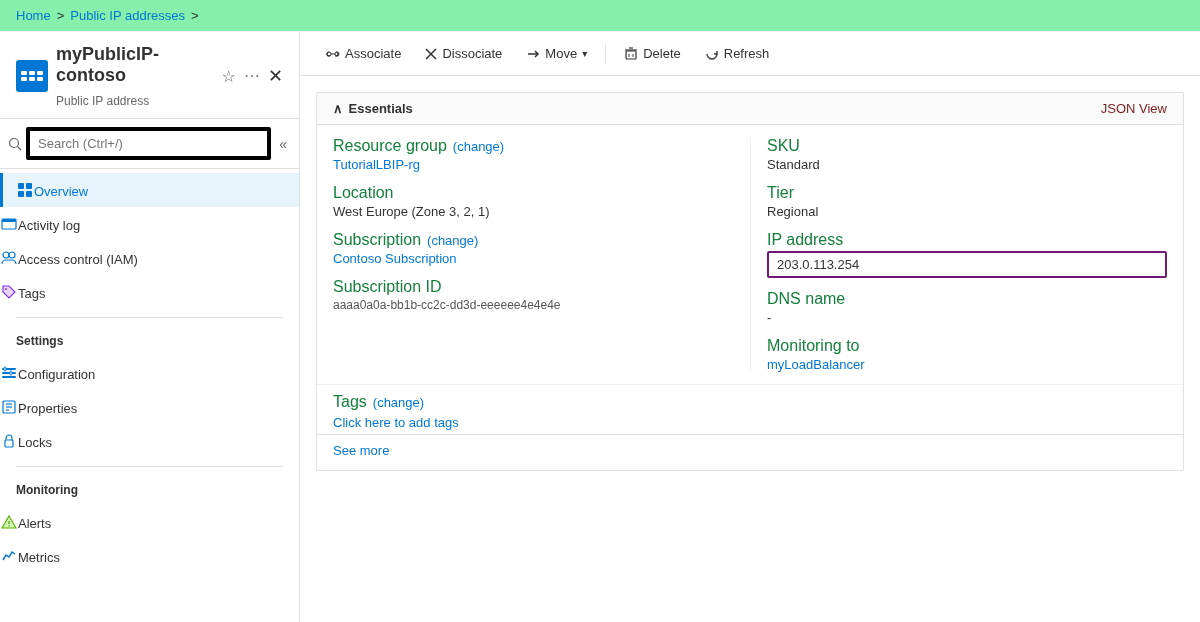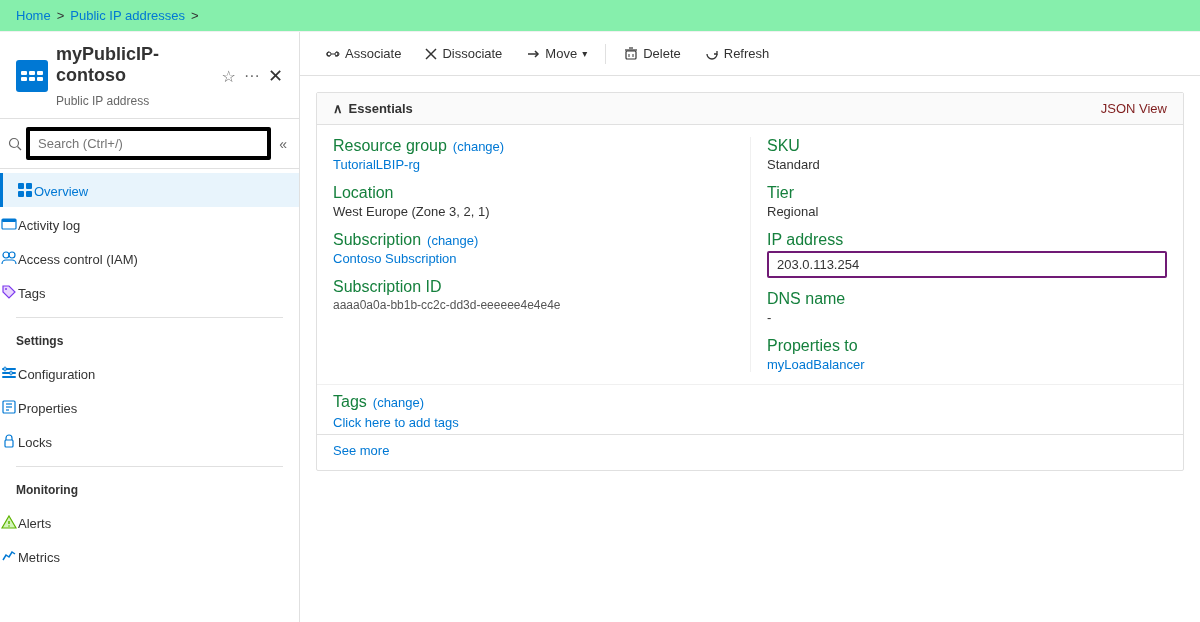--- a/index.html
+++ b/index.html
@@ -341,21 +341,21 @@
                   <span class="field-value">203.0.113.254</span>
                 </div>
               </div>
 
               <div class="field-group">
                 <span class="field-label">DNS name</span>
                 <span class="field-value">-</span>
               </div>
 
               <div class="field-group">
-                <span class="field-label">Properties to</span>
+                <span class="field-label">Monitoring to</span>
                 <a class="field-link">myLoadBalancer</a>
               </div>
             </div>
           </div>
 
           <div class="tags-section">
             <div class="tags-row">
               <span class="field-label">Tags</span>
               <span class="field-change">(change)</span>
             </div>

